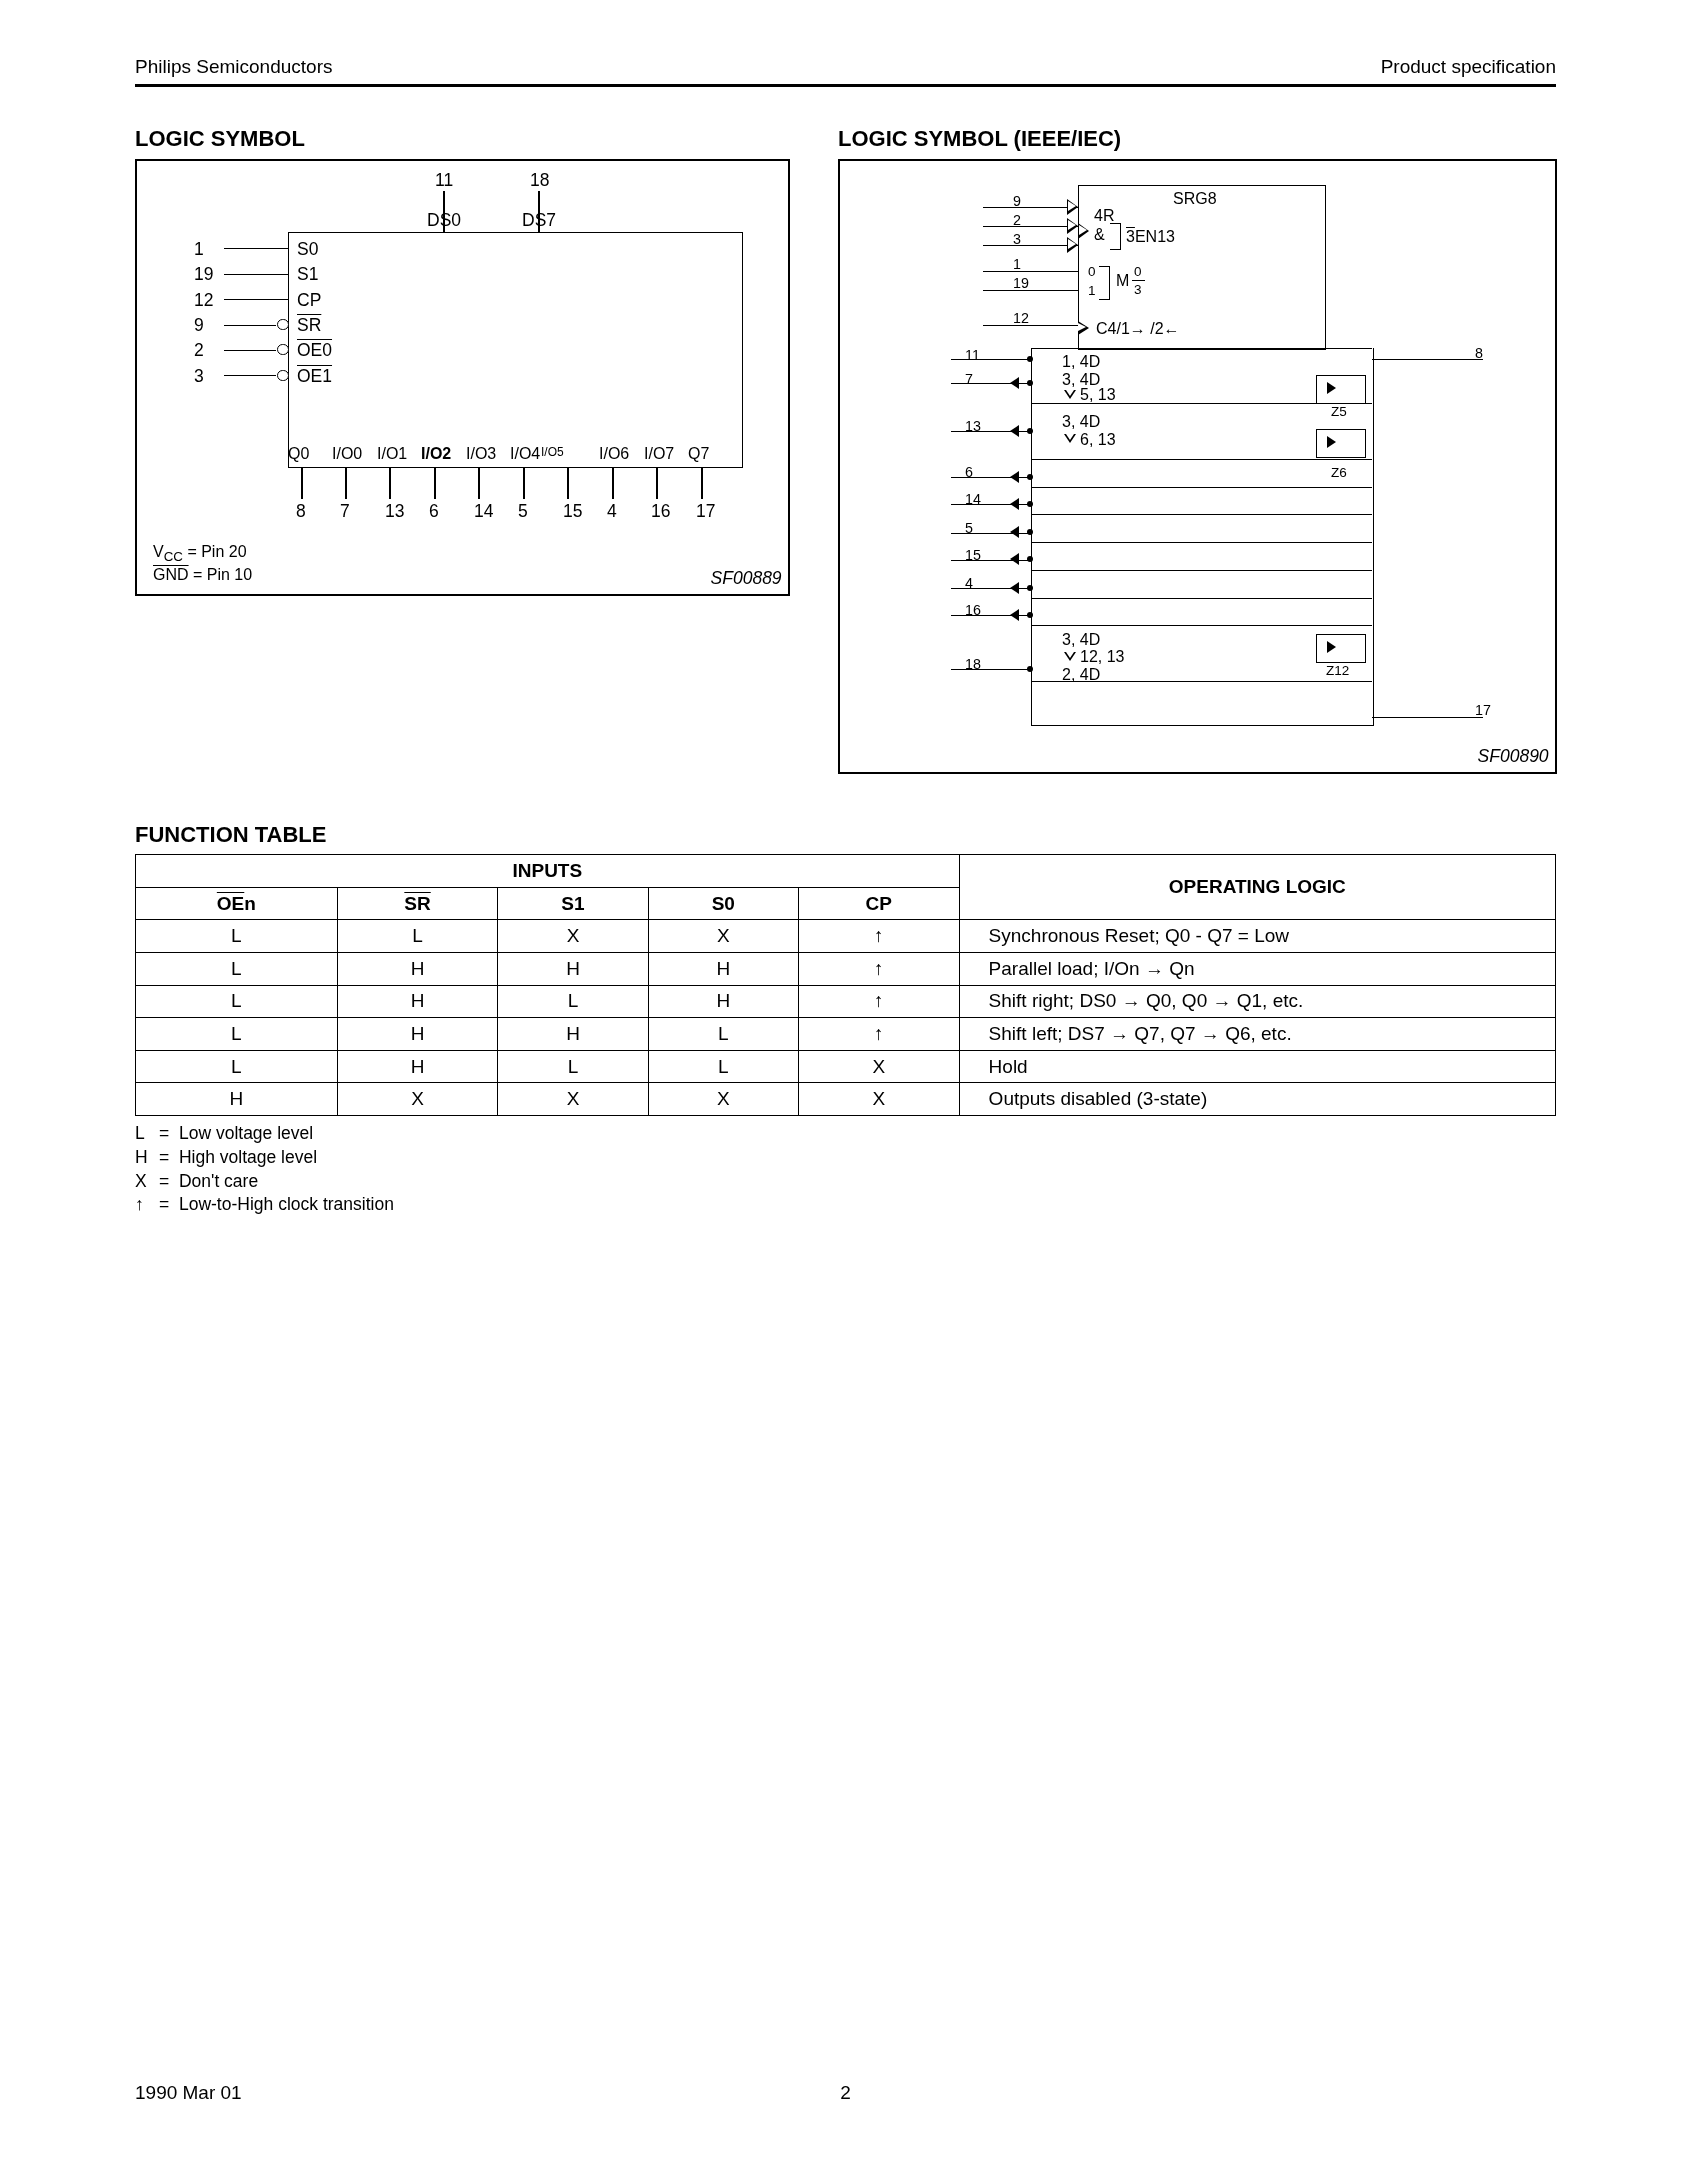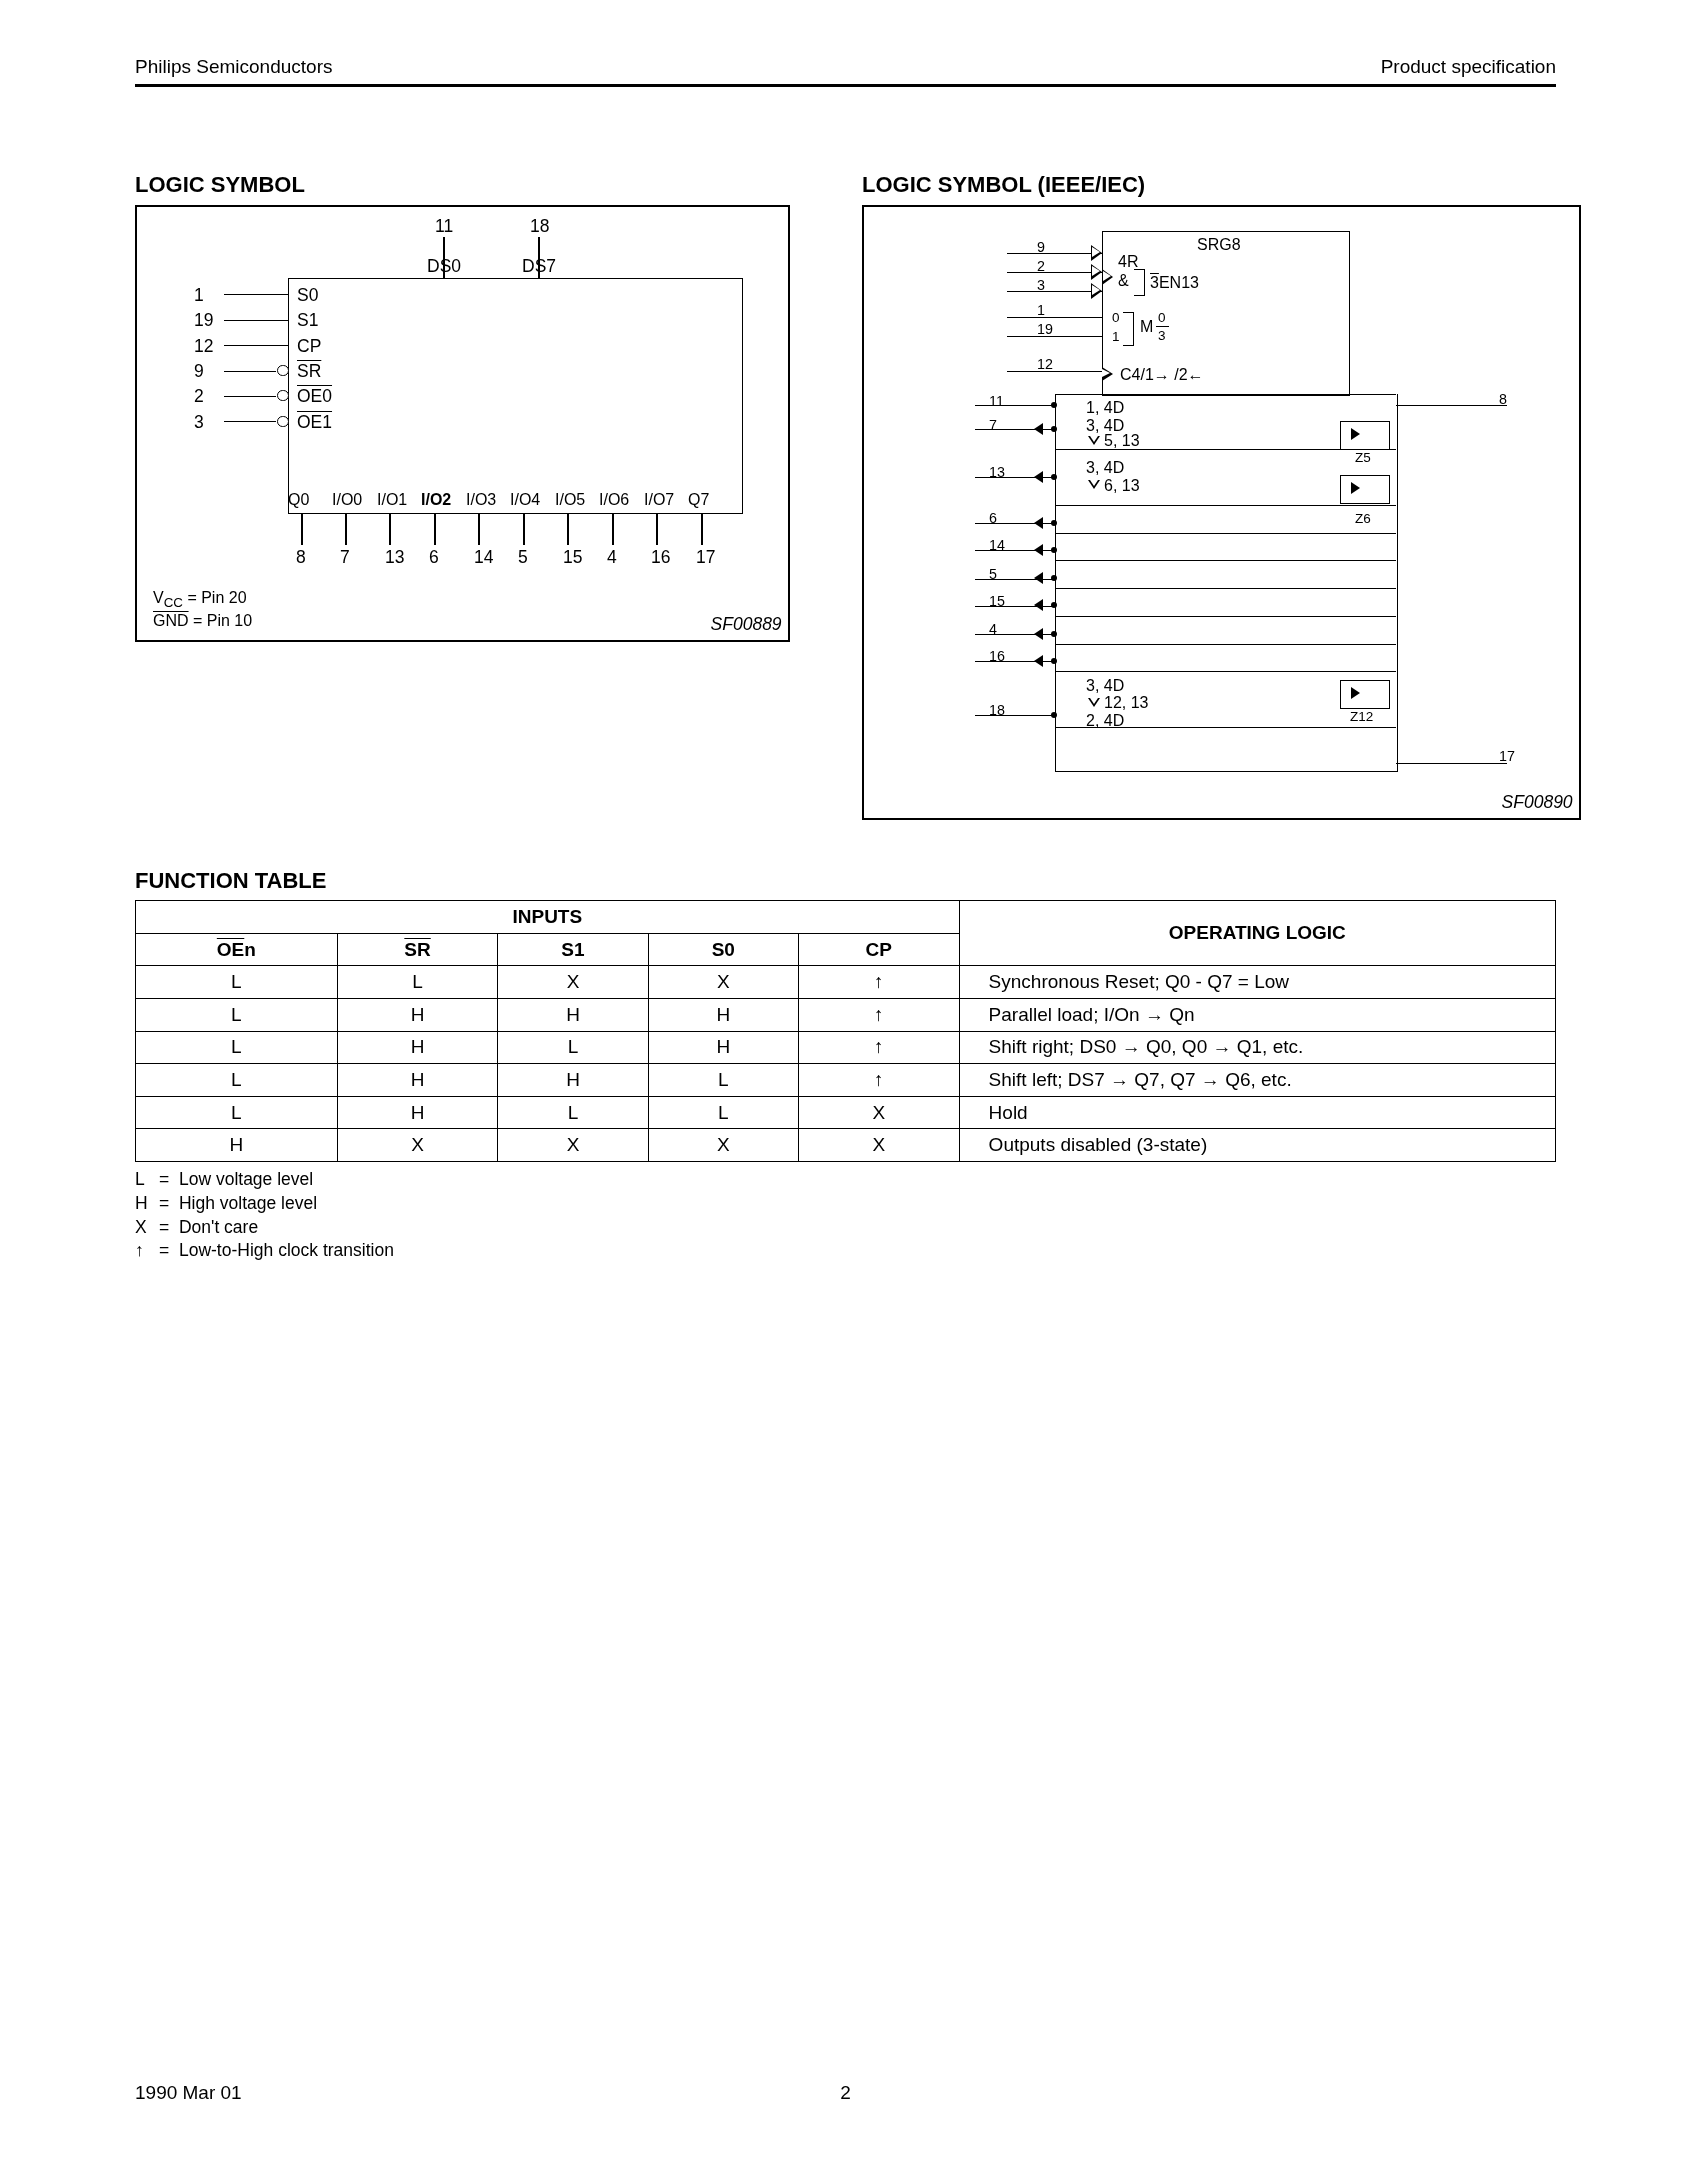--- a/index.html
+++ b/index.html
@@ -29,22 +29,22 @@
     display: flex;
     justify-content: space-between;
     align-items: center;
     padding: 8px 0 9.5px 0;
   }
   .title-left { font-size: 33px; line-height: 1.2; }
   .title-right { font-size: 35px; }
   .hdr-rule2 { border-top: 2.4px solid #000; }
   .section-row {
     display: flex;
-    gap: 72px;
-    margin-top: 85px;
+    gap: 48px;
+    margin-top: 39px;
   }
   .section-title { font-size: 22px; font-weight: bold; margin-bottom: 6.4px; }
   .diagram-box {
     border: 2.4px solid #000;
     position: relative;
     background: #fff;
   }
   .logic-symbol-outer {
     width: 651px;
     height: 433px;
@@ -237,21 +237,21 @@
             <div class="ls-text" style="left: 248px; top: 340px;">13</div>
             <div class="ls-text" style="left: 284px; top: 284px; font-size: 16px; font-weight: bold;">I/O2</div>
             <div class="vline" style="left: 297px; top: 306px; height: 32px;"></div>
             <div class="ls-text" style="left: 292px; top: 340px;">6</div>
             <div class="ls-text" style="left: 329px; top: 284px; font-size: 16px;">I/O3</div>
             <div class="vline" style="left: 341px; top: 306px; height: 32px;"></div>
             <div class="ls-text" style="left: 337px; top: 340px;">14</div>
             <div class="ls-text" style="left: 373px; top: 284px; font-size: 16px;">I/O4</div>
             <div class="vline" style="left: 386px; top: 306px; height: 32px;"></div>
             <div class="ls-text" style="left: 381px; top: 340px;">5</div>
-            <div class="ls-text" style="left: 418px; top: 284px; font-size: 16px; text-align: center;">I/O5</div>
+            <div class="ls-text" style="left: 404px; top: 284px; font-size: 12px; text-align: center;">I/O5</div>
             <div class="vline" style="left: 430px; top: 306px; height: 32px;"></div>
             <div class="ls-text" style="left: 426px; top: 340px;">15</div>
             <div class="ls-text" style="left: 462px; top: 284px; font-size: 16px;">I/O6</div>
             <div class="vline" style="left: 475px; top: 306px; height: 32px;"></div>
             <div class="ls-text" style="left: 470px; top: 340px;">4</div>
             <div class="ls-text" style="left: 507px; top: 284px; font-size: 16px;">I/O7</div>
             <div class="vline" style="left: 519px; top: 306px; height: 32px;"></div>
             <div class="ls-text" style="left: 514px; top: 340px;">16</div>
             <div class="ls-text" style="left: 551px; top: 284px; font-size: 16px;">Q7</div>
             <div class="vline" style="left: 564px; top: 306px; height: 32px;"></div>

